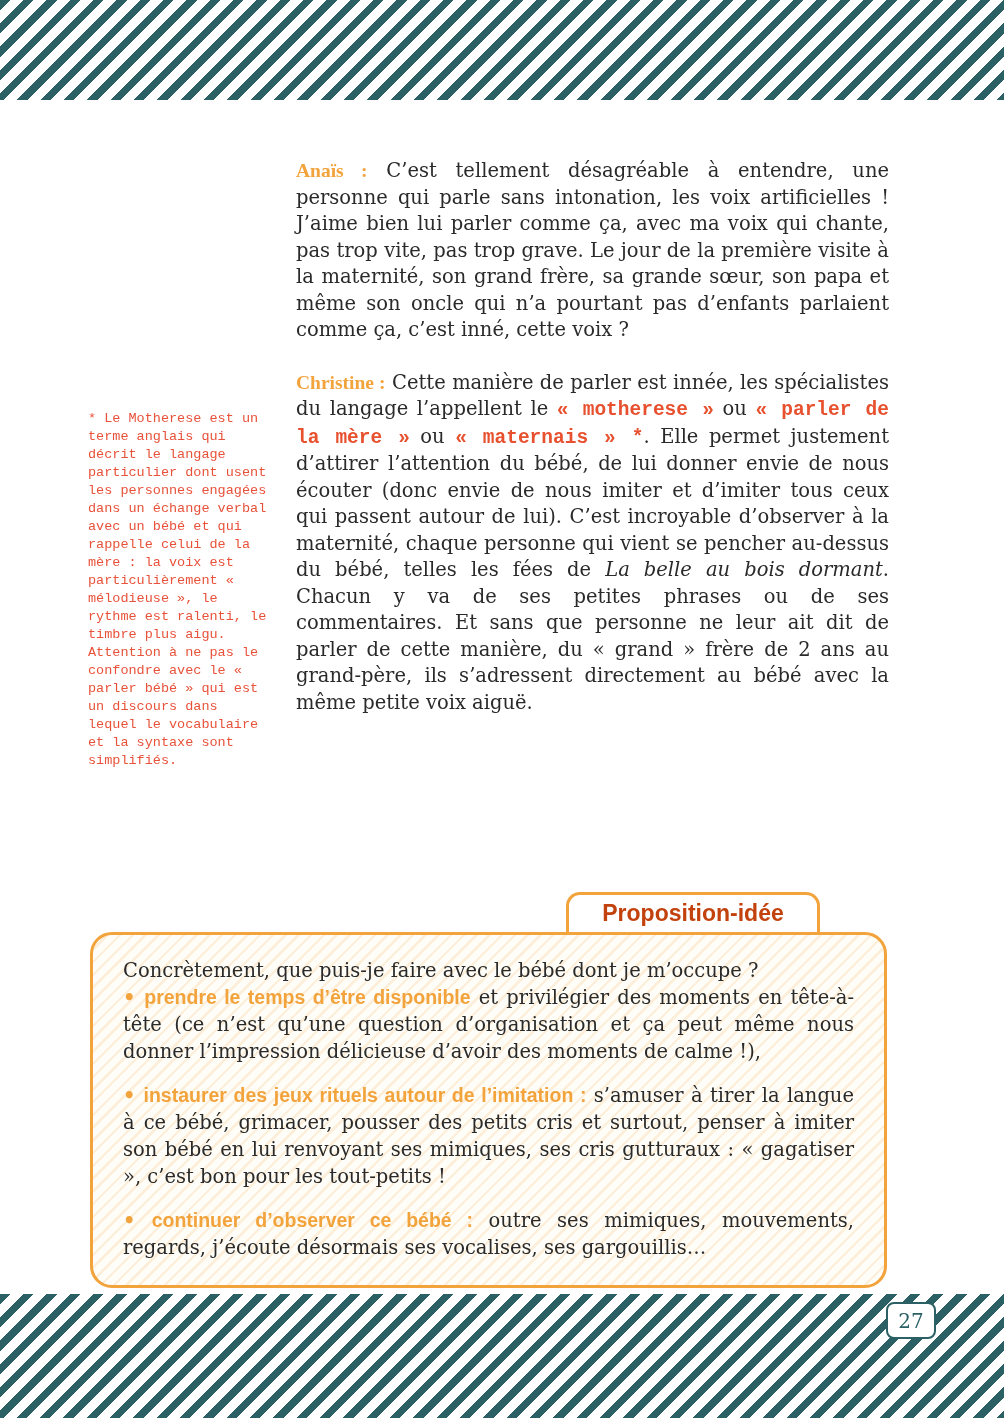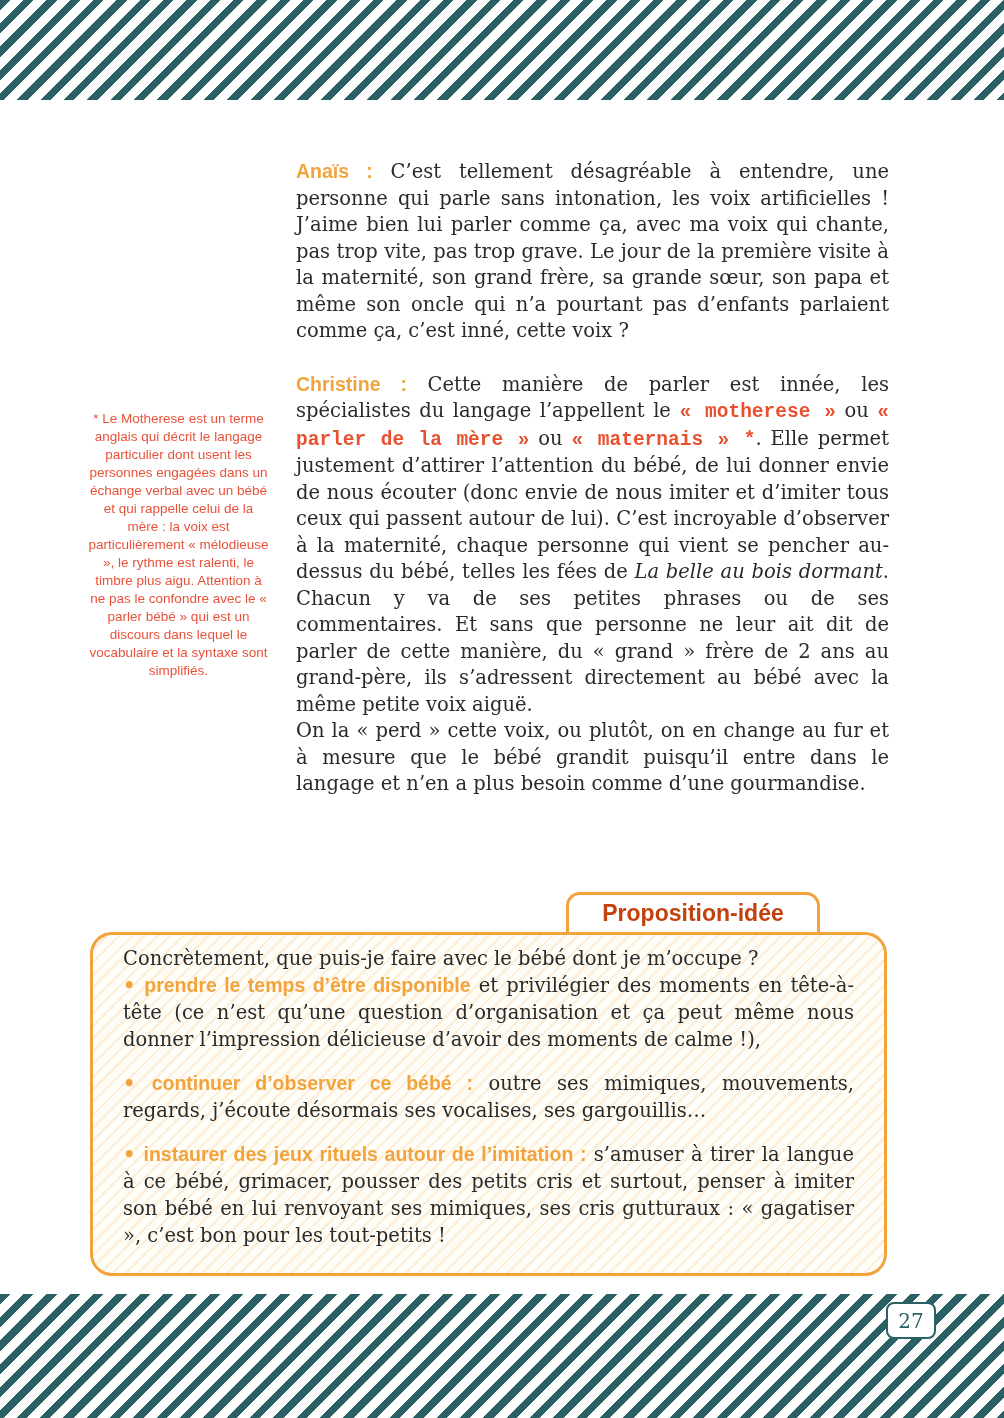--- a/index.html
+++ b/index.html
@@ -26,63 +26,63 @@
   .main-col {
     position:absolute;
     left:296px; top:158px; width:593px;
     font-size:19.5px; line-height:26.5px;
     color:#2a2a2a;
     text-align:justify;
   }
   .main-col p.para-gap { margin-bottom:26px; }
   .speaker {
     color:#f2a33c; font-weight:bold;
-    font-family:Liberation Sans, sans-serif;
+    font-family:Liberation Serif, serif;
   }
   .seg-normal {}
   .seg-italic { font-style:italic;margin-top:15px; }
   .seg-accent {
     color:#e8512f; font-weight:bold;
     font-family:Liberation Mono, monospace;
   }
   .seg-lead {
     color:#f2a33c; font-weight:bold;
     font-family:"Liberation Sans", sans-serif;
   }
   .seg-bullet { color:#f2a33c; font-weight:bold; }
 
   
   .margin-note {
     position:absolute;
     left:88px; top:410px; width:181px;
-    font-family:Liberation Sans, sans-serif;
+    font-family:Liberation Mono, monospace;
     font-size:13.5px; line-height:18px;
     color:#e8523a;
-    text-align:center;
+    text-align:left;
   }
 
   
   .idea-tab {
     position:absolute;
     left:566px; top:892px; width:254px; height:40px;
     background:#ffffff;
     border:3px solid #f2a33c; border-bottom:none;
     border-radius:14px 14px 0 0;
     display:flex; align-items:center; justify-content:center;
     font-family:"Liberation Sans", sans-serif;
     font-weight:bold; font-size:23px;
     color:#c2410c;
     z-index:2;
   }
   .idea-box {
     position:absolute;
     left:90px; top:932px; width:797px;
     border:3px solid #f2a33c;
     border-radius:22px;
-    padding:10px 30px 24px 30px;
+    padding:22px 30px 24px 30px;
     background:
       repeating-linear-gradient(135deg, rgba(242,163,60,0.16) 0 2.5px, rgba(255,255,255,0) 2.5px 9px),
       #fffdf7;
     font-size:19.5px; line-height:27px;
     color:#2a2a2a;
     text-align:justify;
     z-index:1;
   }
   .idea-box p.gap { margin-top:17px; }
 
@@ -105,31 +105,30 @@
 
   <div class="band top"></div>
 
   <aside class="margin-note">* Le Motherese est un terme anglais qui décrit le langage particulier dont usent les personnes engagées dans un échange verbal avec un bébé et qui rappelle celui de la mère : la voix est particulièrement « mélodieuse », le rythme est ralenti, le timbre plus aigu. Attention à ne pas le confondre avec le « parler bébé » qui est un discours dans lequel le vocabulaire et la syntaxe sont simplifiés.</aside>
 
   <main class="main-col">
     <p class="para-gap"><span class="speaker">Anaïs :</span> <span><span class="seg-normal">C’est tellement désagréable à entendre, une personne qui parle sans intonation, les voix artificielles ! J’aime bien lui parler comme ça, avec ma voix qui chante, pas trop vite, pas trop grave. Le jour de la première visite à la maternité, son grand frère, sa grande sœur, son papa et même son oncle qui n’a pourtant pas d’enfants parlaient comme ça, c’est inné, cette voix ?</span></span></p>
 
     <p><span class="speaker">Christine :</span> <span><span class="seg-normal">Cette manière de parler est innée, les spécialistes du langage l’appellent le </span><span class="seg-accent">« motherese »</span><span class="seg-normal"> ou </span><span class="seg-accent">« parler de la mère »</span><span class="seg-normal"> ou </span><span class="seg-accent">« maternais » *</span><span class="seg-normal">. Elle permet justement d’attirer l’attention du bébé, de lui donner envie de nous écouter (donc envie de nous imiter et d’imiter tous ceux qui passent autour de lui). C’est incroyable d’observer à la maternité, chaque personne qui vient se pencher au-dessus du bébé, telles les fées de </span><span class="seg-italic">La belle au bois dormant</span><span class="seg-normal">. Chacun y va de ses petites phrases ou de ses commentaires. Et sans que personne ne leur ait dit de parler de cette manière, du « grand » frère de 2 ans au grand-père, ils s’adressent directement au bébé avec la même petite voix aiguë.</span></span></p>
 
-    <p><span><span class="seg-normal">On la « perd » cette voix, ou plutôt, on en change au fur et à mesure que le bébé grandit puisqu’il entre dans le langage et n’en a plus besoin comme d’une gourmandise.</span></span></p>
   </main>
 
   <div class="idea-tab">
       <span>Proposition-idée</span>
     </div>
 
   <div class="idea-box">
     <p><span class="seg-normal">Concrètement, que puis-je faire avec le bébé dont je m’occupe ?</span></p>
     <p><span class="seg-bullet">• </span><span class="seg-lead">prendre le temps d’être disponible</span><span class="seg-normal"> et privilégier des moments en tête-à-tête (ce n’est qu’une question d’organisation et ça peut même nous donner l’impression délicieuse d’avoir des moments de calme !),</span></p>
+    <p class="gap"><span class="seg-bullet">• </span><span class="seg-lead">instaurer des jeux rituels autour de l’imitation :</span><span class="seg-normal"> s’amuser à tirer la langue à ce bébé, grimacer, pousser des petits cris et surtout, penser à imiter son bébé en lui renvoyant ses mimiques, ses cris gutturaux : « gagatiser », c’est bon pour les tout-petits !</span></p>
     <p class="gap"><span class="seg-bullet">• </span><span class="seg-lead">continuer d’observer ce bébé :</span><span class="seg-normal"> outre ses mimiques, mouvements, regards, j’écoute désormais ses vocalises, ses gargouillis…</span></p>
-    <p class="gap"><span class="seg-bullet">• </span><span class="seg-lead">instaurer des jeux rituels autour de l’imitation :</span><span class="seg-normal"> s’amuser à tirer la langue à ce bébé, grimacer, pousser des petits cris et surtout, penser à imiter son bébé en lui renvoyant ses mimiques, ses cris gutturaux : « gagatiser », c’est bon pour les tout-petits !</span></p>
   </div>
 
   <div class="band bottom"></div>
 
   <div class="page-number">27</div>
 
 </div>
 
 </body></html>

